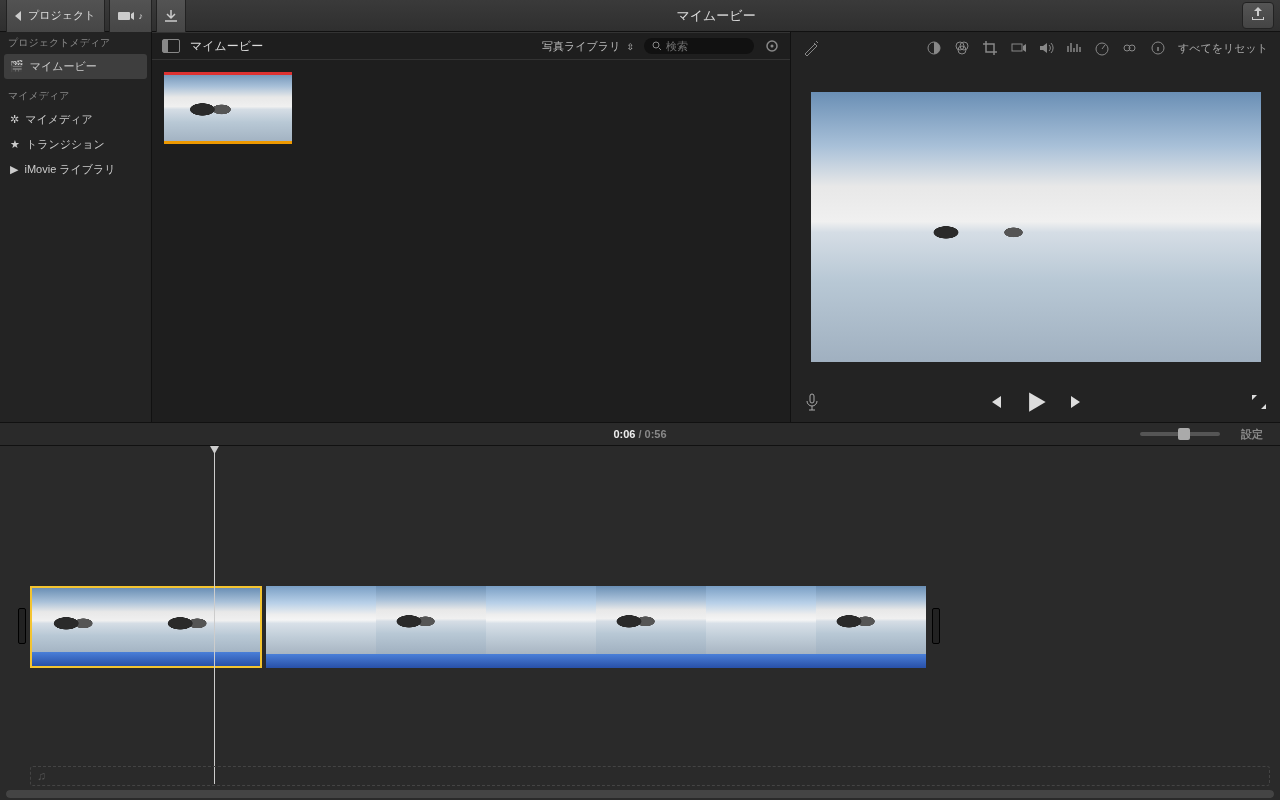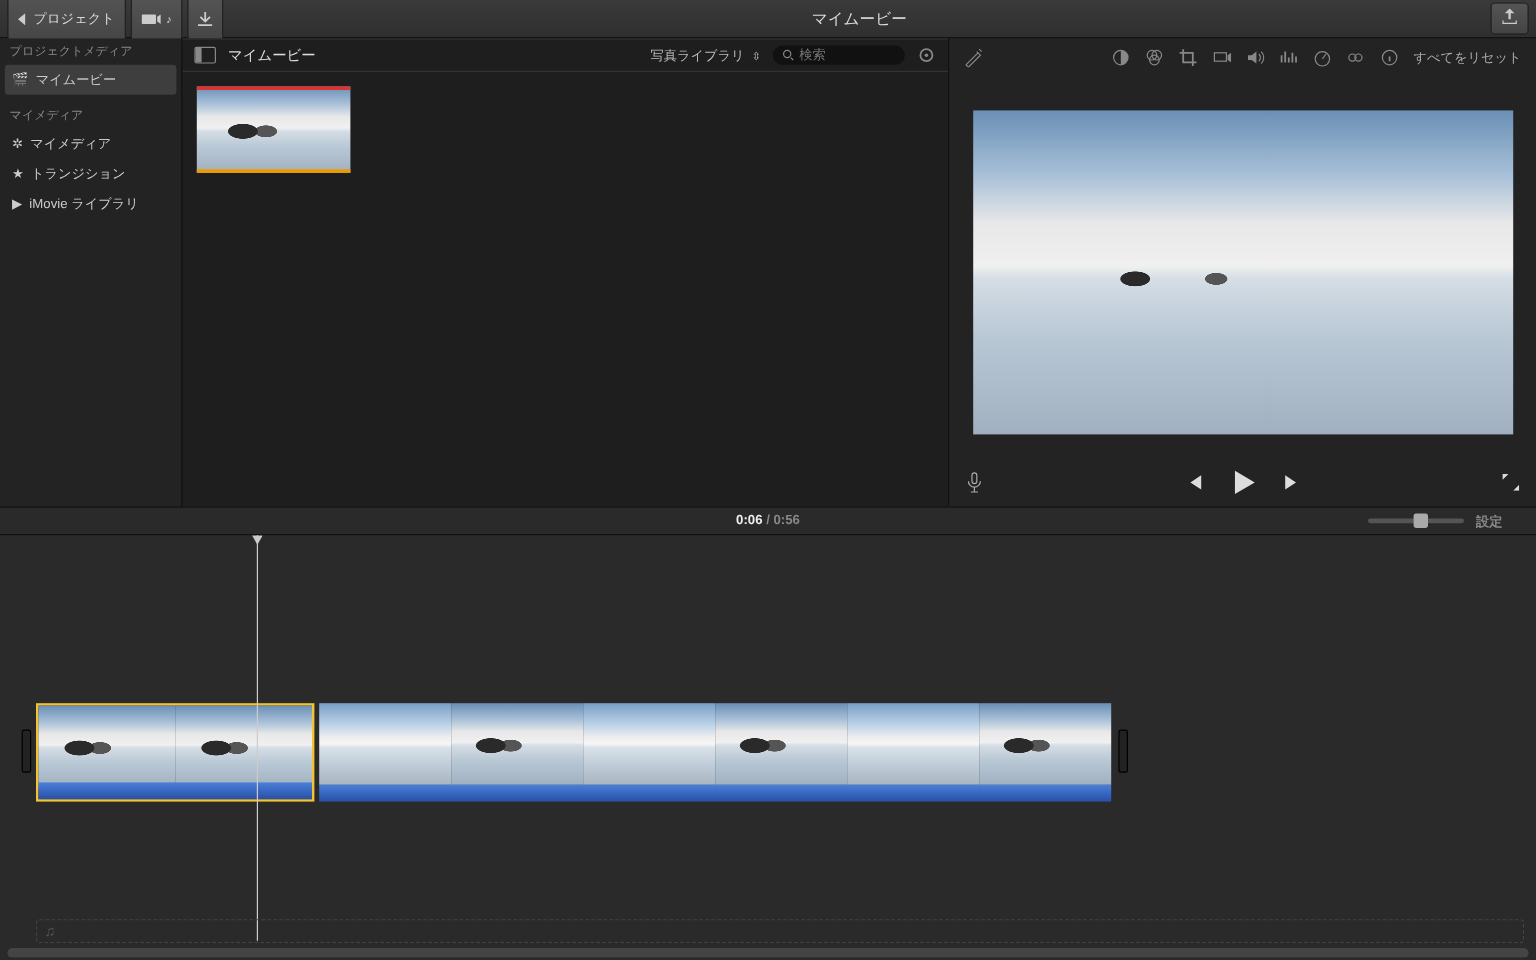--- a/index.html
+++ b/index.html
@@ -43,21 +43,21 @@
 .viewer-img { width: 450px; height: 270px; background: #000; }
 .transport { height: 40px; display: flex; align-items: center; padding: 0 14px; }
 .transport .mic { cursor: pointer; }
 .transport .center-ctrl { flex: 1; display: flex; justify-content: center; gap: 22px; align-items: center; }
 .transport svg { fill: #ddd; cursor: pointer; }
 
 .time-row { height: 24px; background: #2a2a2a; border-top: 1px solid #111; border-bottom: 1px solid #111; display: flex; align-items: center; justify-content: center; font-size: 11px; color: #888; position: relative; font-weight: bold; }
 .time-row .cur { color: #eee; }
 .time-row .zoom { position: absolute; right: 60px; width: 80px; height: 4px; background: #555; border-radius: 2px; }
 .time-row .zoom::after { content:""; position:absolute; left:38px; top:-4px; width:12px; height:12px; background:#aaa; border-radius:2px; }
-.time-row .settings { position: absolute; right: 28px; color: #888; cursor: pointer; }
+.time-row .settings { position: absolute; right: 17px; color: #888; cursor: pointer; }
 
 .timeline { flex: 1; background: #2a2a2a; position: relative; height: 354px; }
 .playhead { position: absolute; top: 0; bottom: 16px; width: 1px; background: #ccc; left: 214px; }
 .playhead::before { content:""; position:absolute; top:0; left:-4px; width:9px; height:8px; background:#ccc; clip-path: polygon(0 0,100% 0,50% 100%); }
 .tl-clips { position: absolute; top: 140px; left: 30px; display: flex; height: 82px; }
 .tl-clip { height: 82px; position: relative; }
 .tl-clip.sel { border: 2px solid #f4c430; }
 .tl-clip .audio { position: absolute; bottom: 0; left: 0; right: 0; height: 14px; background: linear-gradient(#4a7fd8,#2850a8); }
 .tl-clip .vid { height: 68px; display: flex; }
 .frame { height: 68px; flex: 1; }

